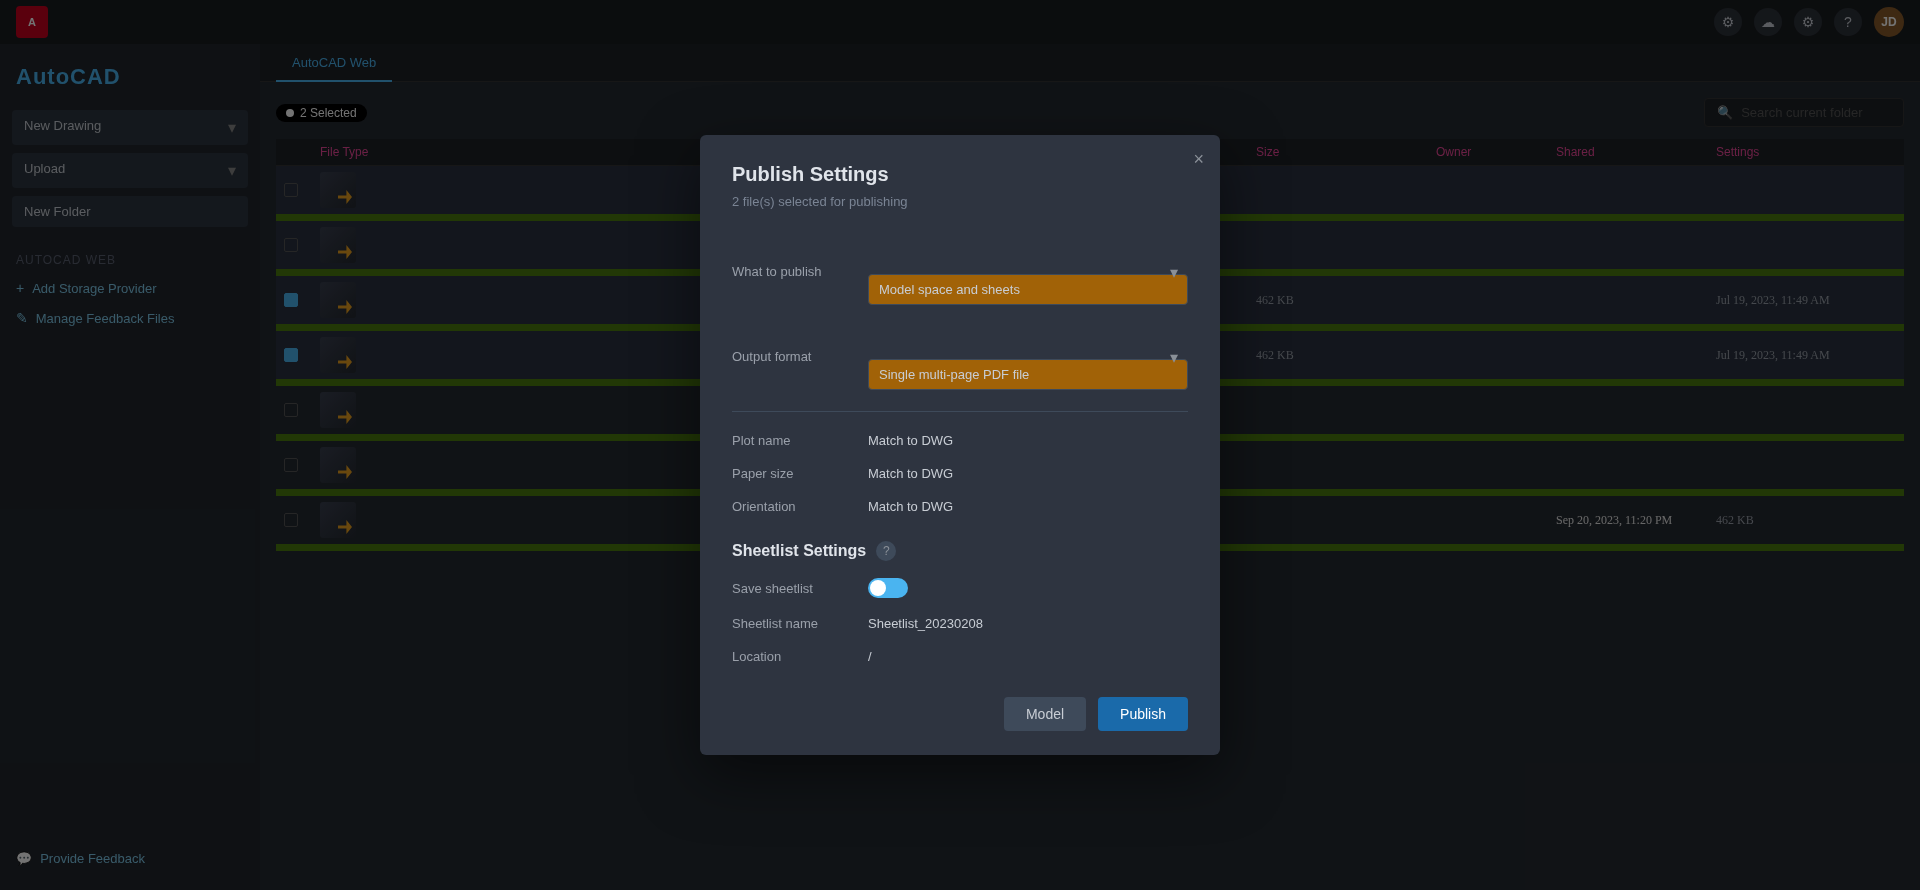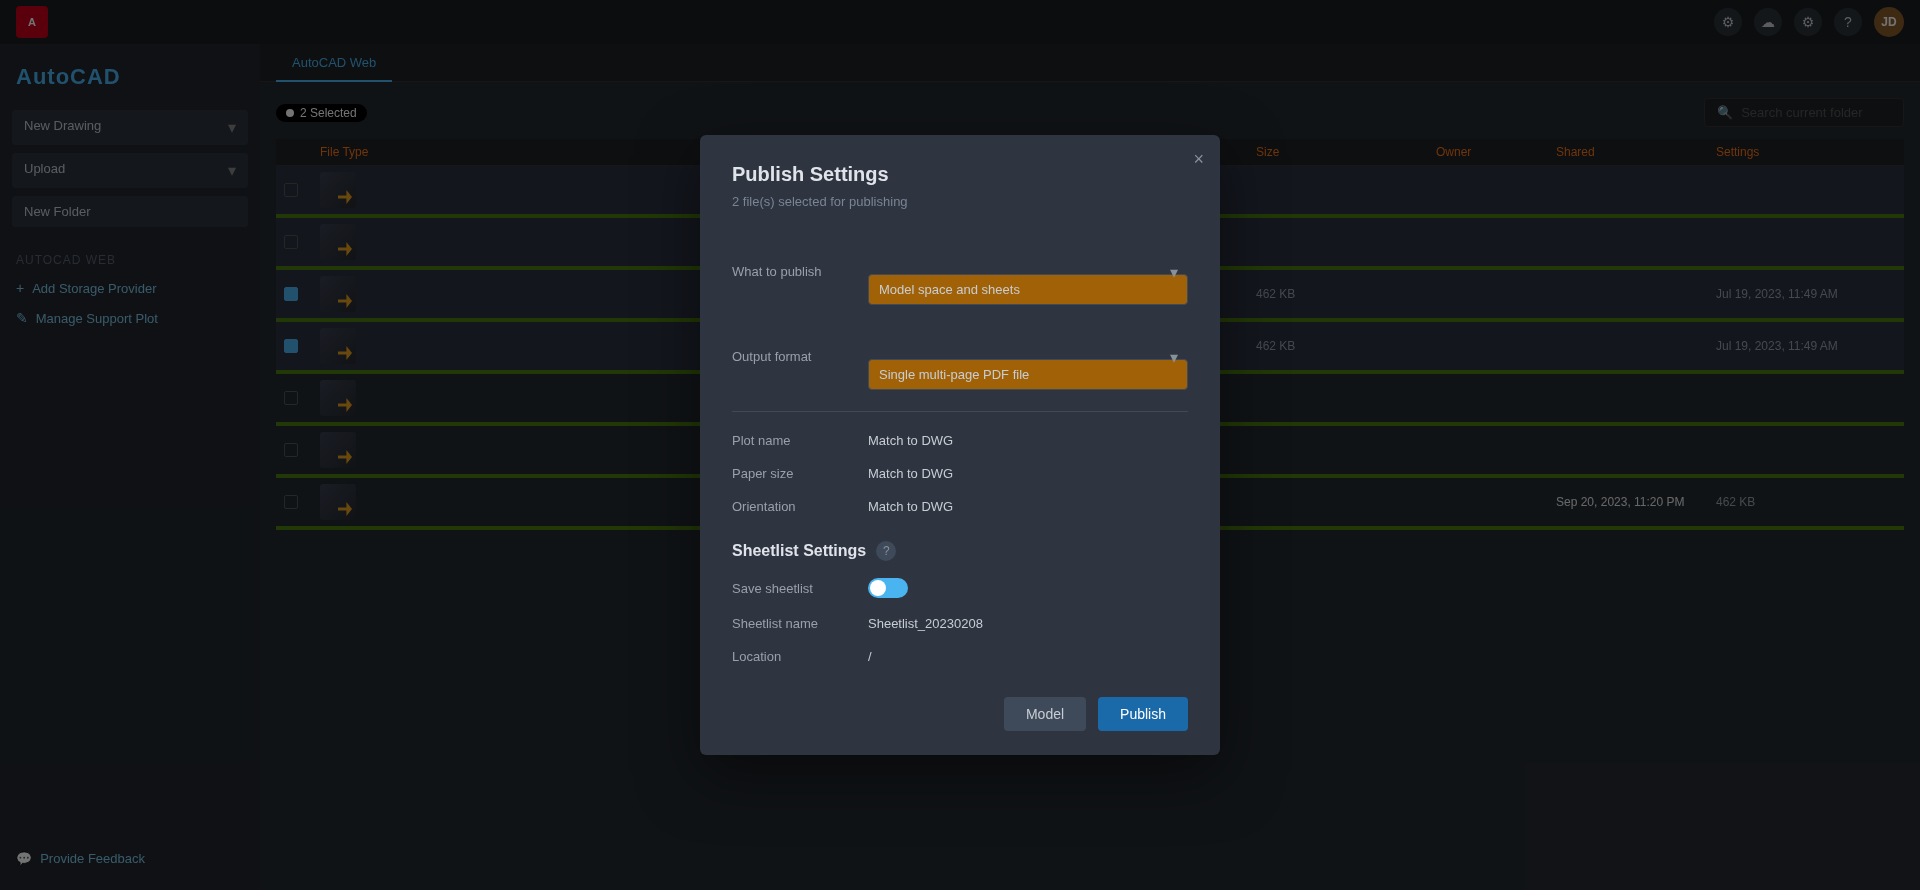--- a/index.html
+++ b/index.html
@@ -151,30 +151,31 @@
       padding: 6px 12px;
       color: #8a9098; font-size: 13px;
       width: 200px;
       display: flex; align-items: center; gap: 8px;
     }
     .table-header {
       display: grid;
       grid-template-columns: 36px 1fr 180px 180px 120px 160px 180px;
       background: #1e2227;
       padding: 6px 8px;
-      font-size: 12px; color: #f97316;
+      font-size: 12px; color: #ec4899;
       border-bottom: 1px solid #333;
     }
     .table-row {
       display: grid;
       grid-template-columns: 36px 1fr 180px 180px 120px 160px 180px;
       padding: 6px 8px;
-      border-bottom: 4px solid #4d7c0f;
+      border-bottom: 7px solid #4d7c0f;
       align-items: center;
       font-size: 13px;
+      font-family: Liberation Serif, serif;
     }
     .table-row:nth-child(3) { background: #2a3240; }
     .table-row:nth-child(4) { background: #2a3240; }
     .file-thumb {
       width: 36px; height: 36px;
       background: linear-gradient(135deg, #3a4050, #252a31);
       border-radius: 3px;
       display: flex; align-items: center; justify-content: center;
       font-size: 10px; color: #e8a020;
       position: relative;
@@ -357,21 +358,21 @@
   </button>
 
   <div class="sidebar-section">AutoCAD Web</div>
 
   <div class="sidebar-item">
     <span class="si-icon">+</span>
     <span>Add Storage Provider</span>
   </div>
   <div class="sidebar-item">
     <span class="si-icon">✎</span>
-    <span>Manage Support Plot</span>
+    <span>Manage Feedback Files</span>
   </div>
 
   <div class="sidebar-bottom">
     <span>💬</span>
     <span>Provide Feedback</span>
   </div>
 </div>
 
 <div class="main-area">
   <div class="main-tabs">

